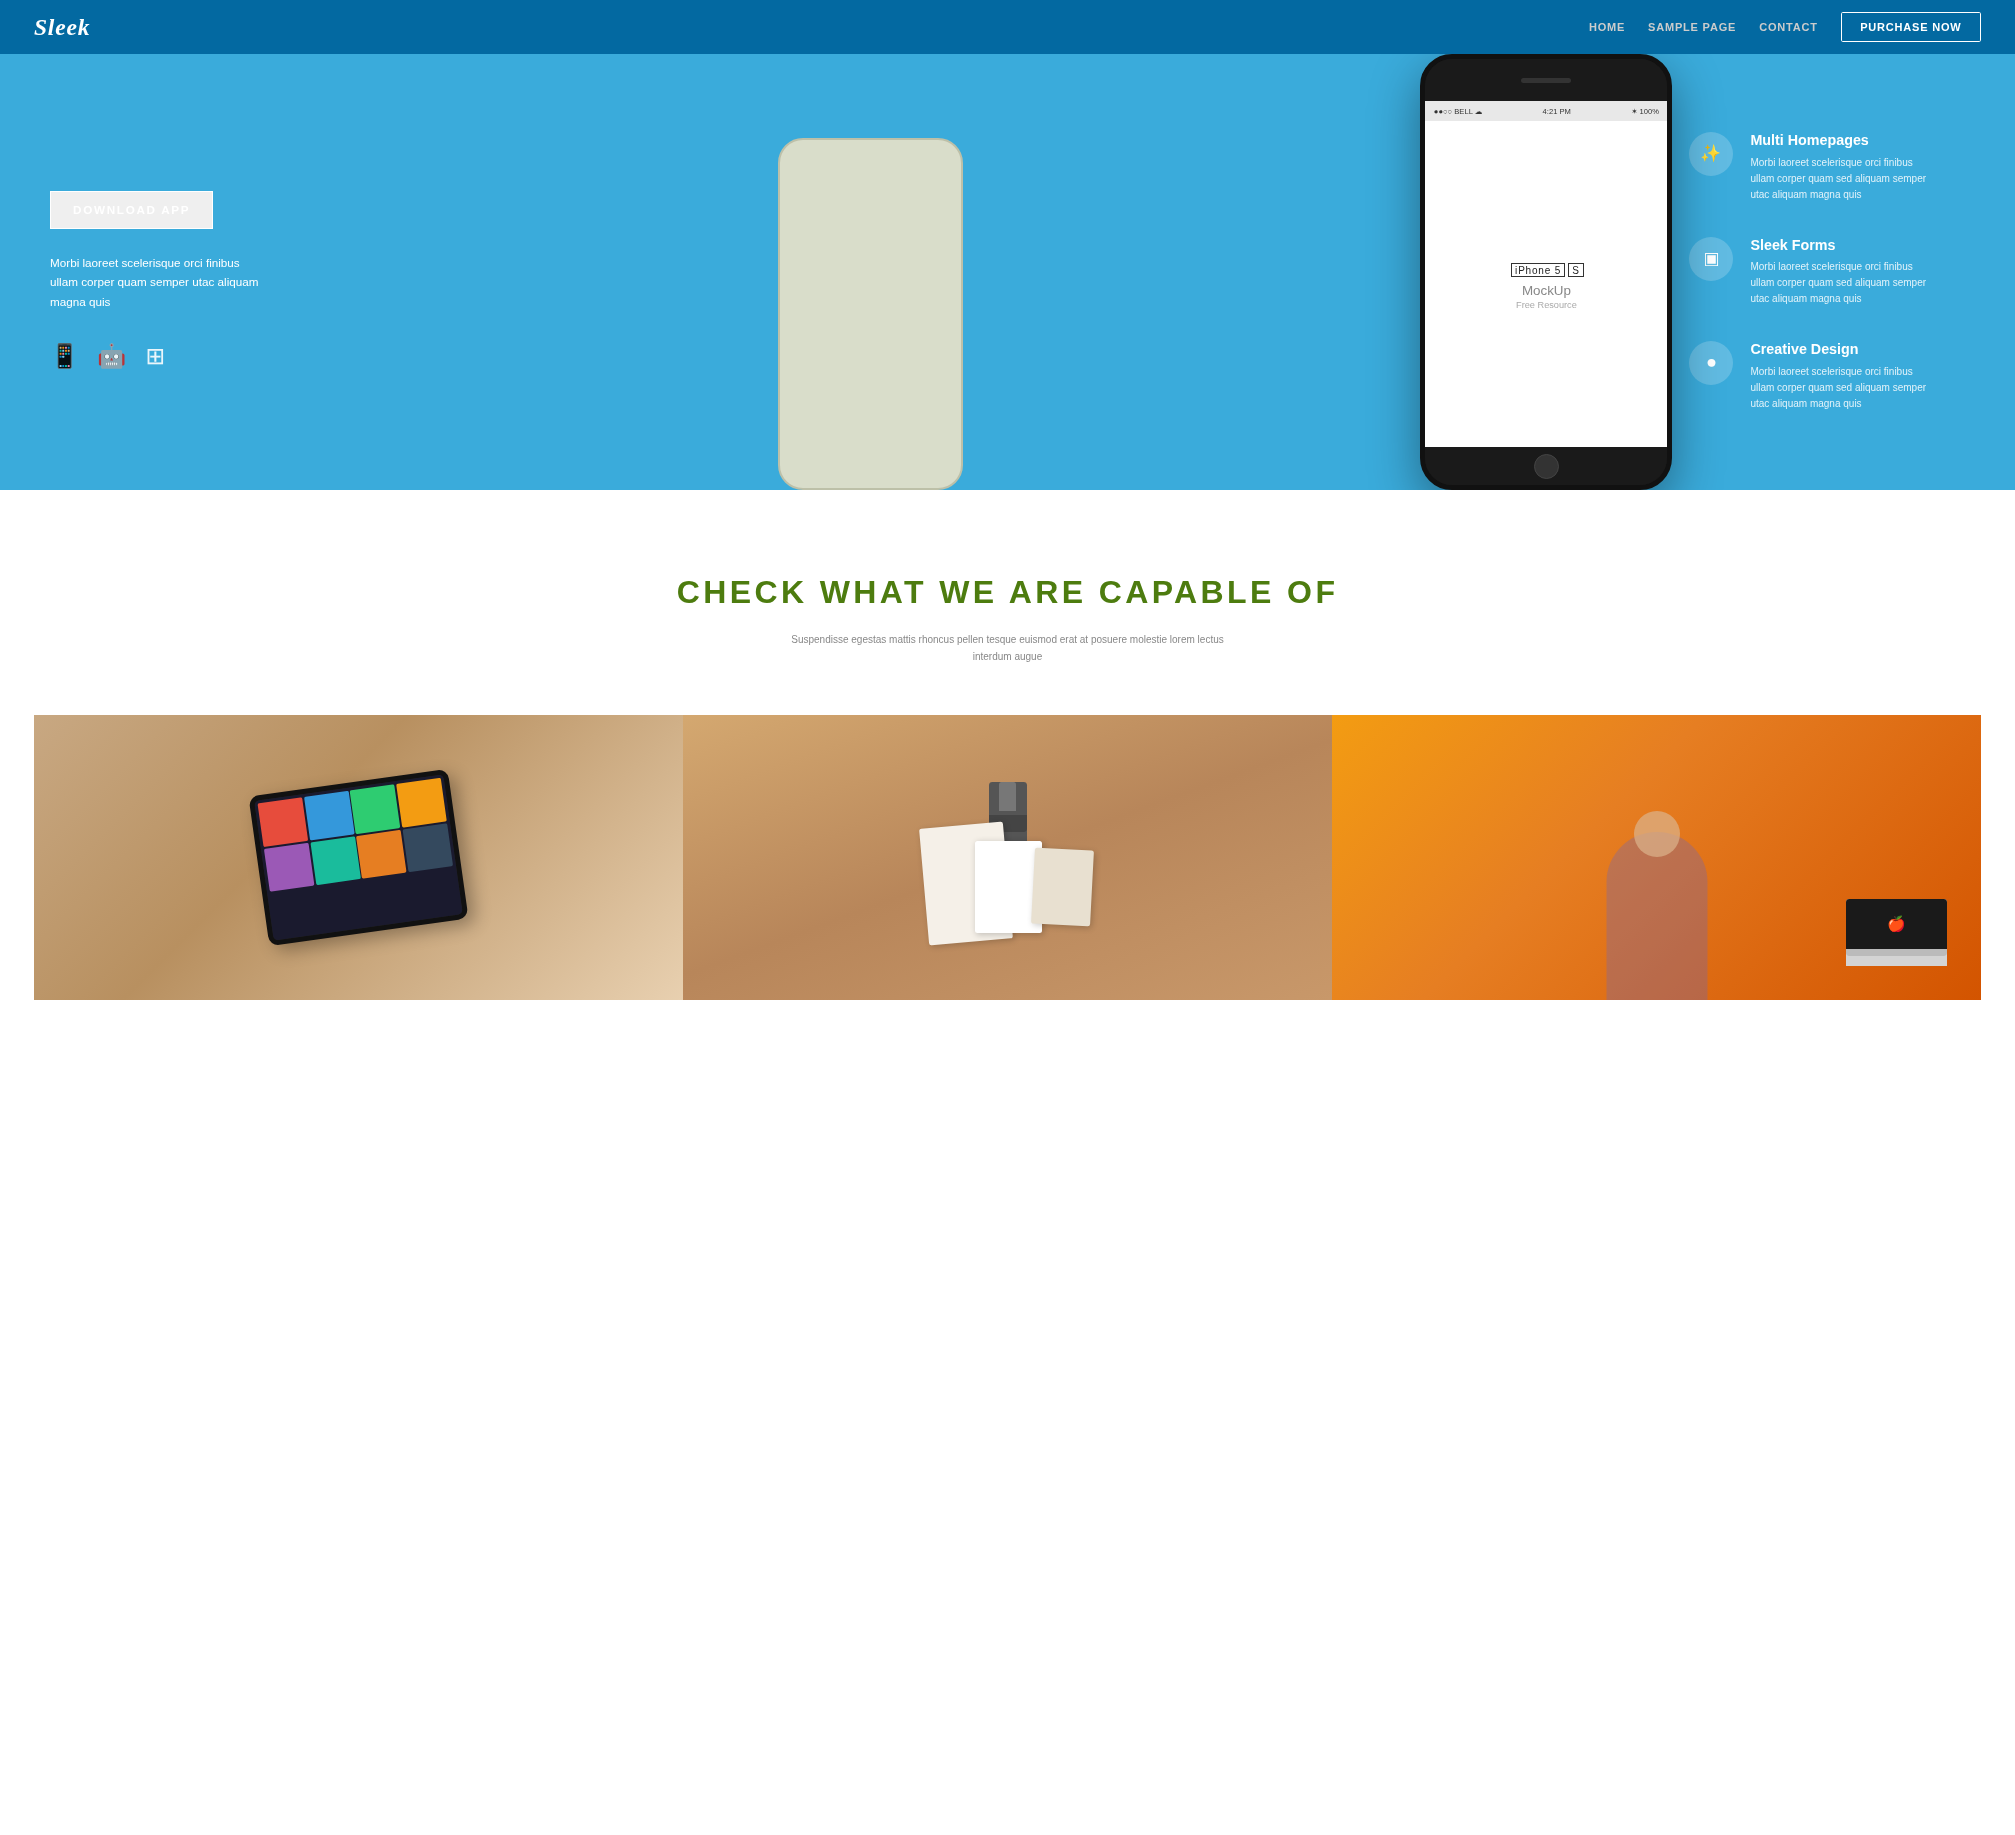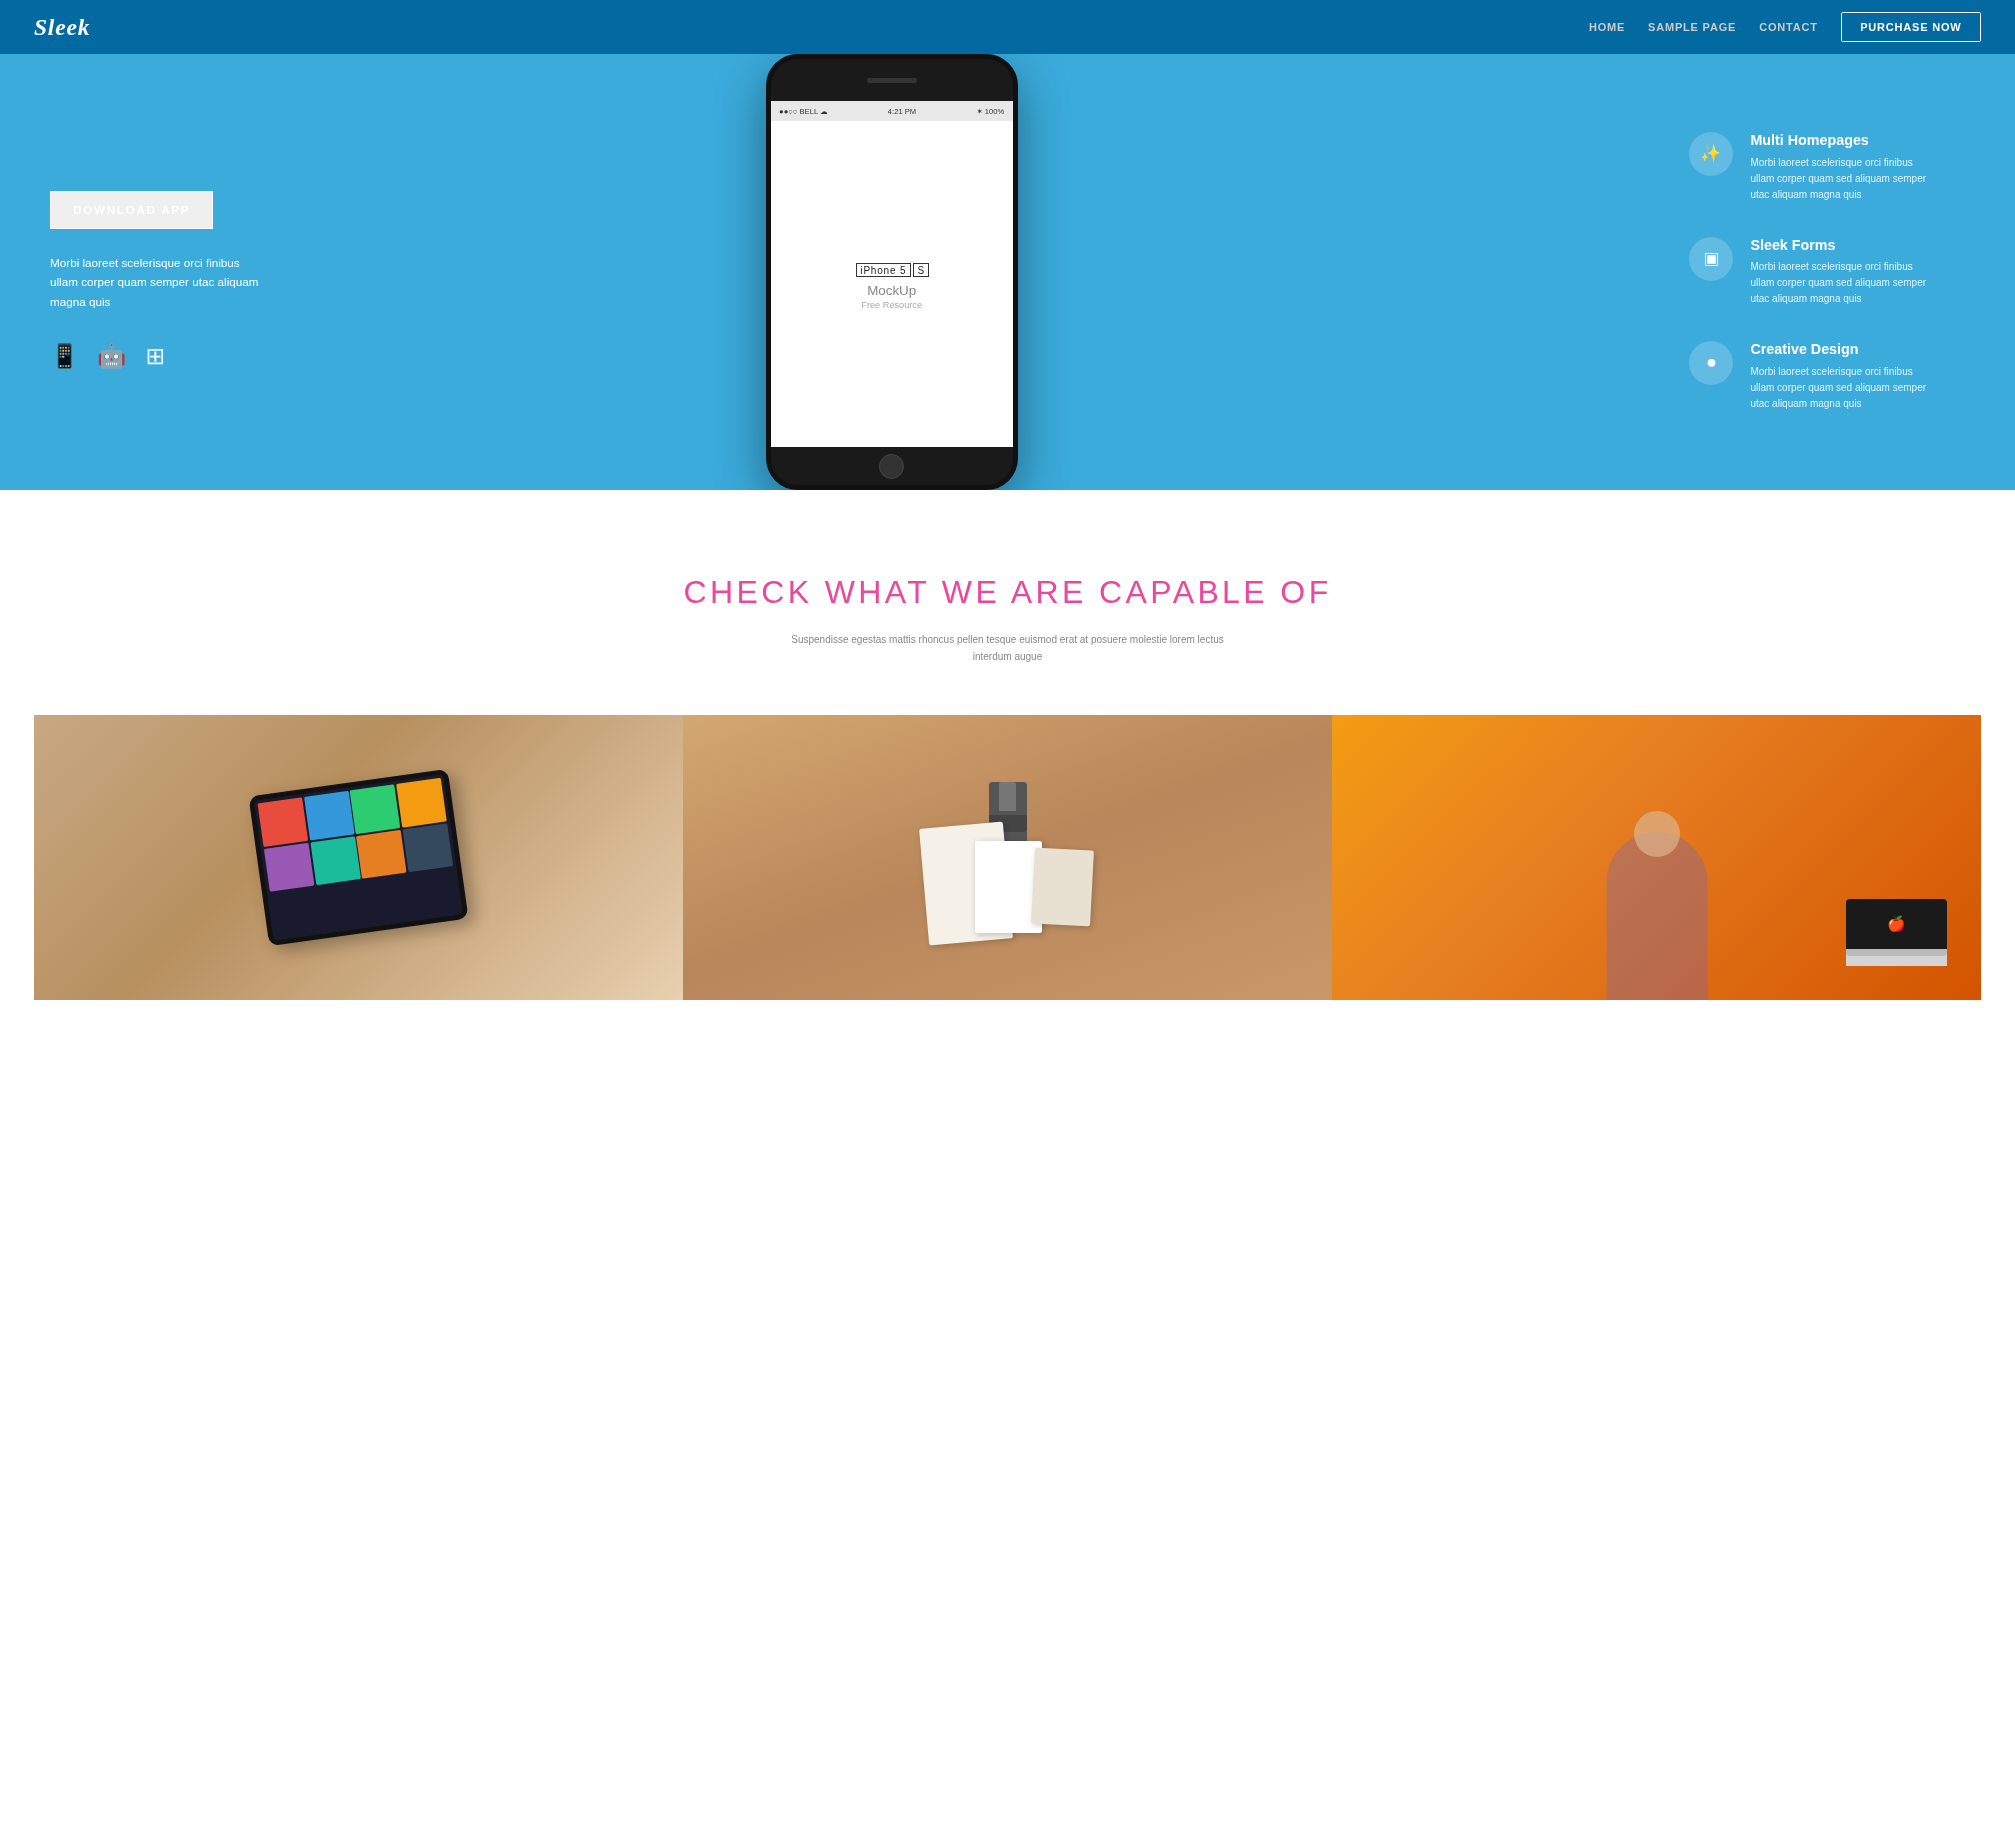--- a/index.html
+++ b/index.html
@@ -94,21 +94,21 @@
     .hero-icon {
       color: white;
       font-size: 23.5px;
       opacity: 0.9;
     }
     .hero-center {
       flex: 0 0 45%;
       position: relative;
       display: flex;
       align-items: flex-end;
-      justify-content: flex-start;
+      justify-content: flex-end;
     }
     
     .phone-back {
       position: absolute;
       left: 12.6px;
       bottom: 0;
       width: 185px;
       height: 352px;
       background: #f5e6c8;
       border-radius: 25px;
@@ -245,23 +245,23 @@
     }
 
     
     .section-capable {
       background: white;
       padding: 84px 34px 50px;
       text-align: center;
     }
     .section-capable h2 {
       font-size: 32px;
-      font-weight: 400;
+      font-weight: 700;
       letter-spacing: 3.4px;
-      color: #ec4899;
+      color: #4d7c0f;
       text-transform: uppercase;
       margin-bottom: 20px;
     }
     .section-capable p {
       font-size: 10px;
       color: #888;
       line-height: 1.7;
       max-width: 436px;
       margin: 0 auto 50px;
     }

